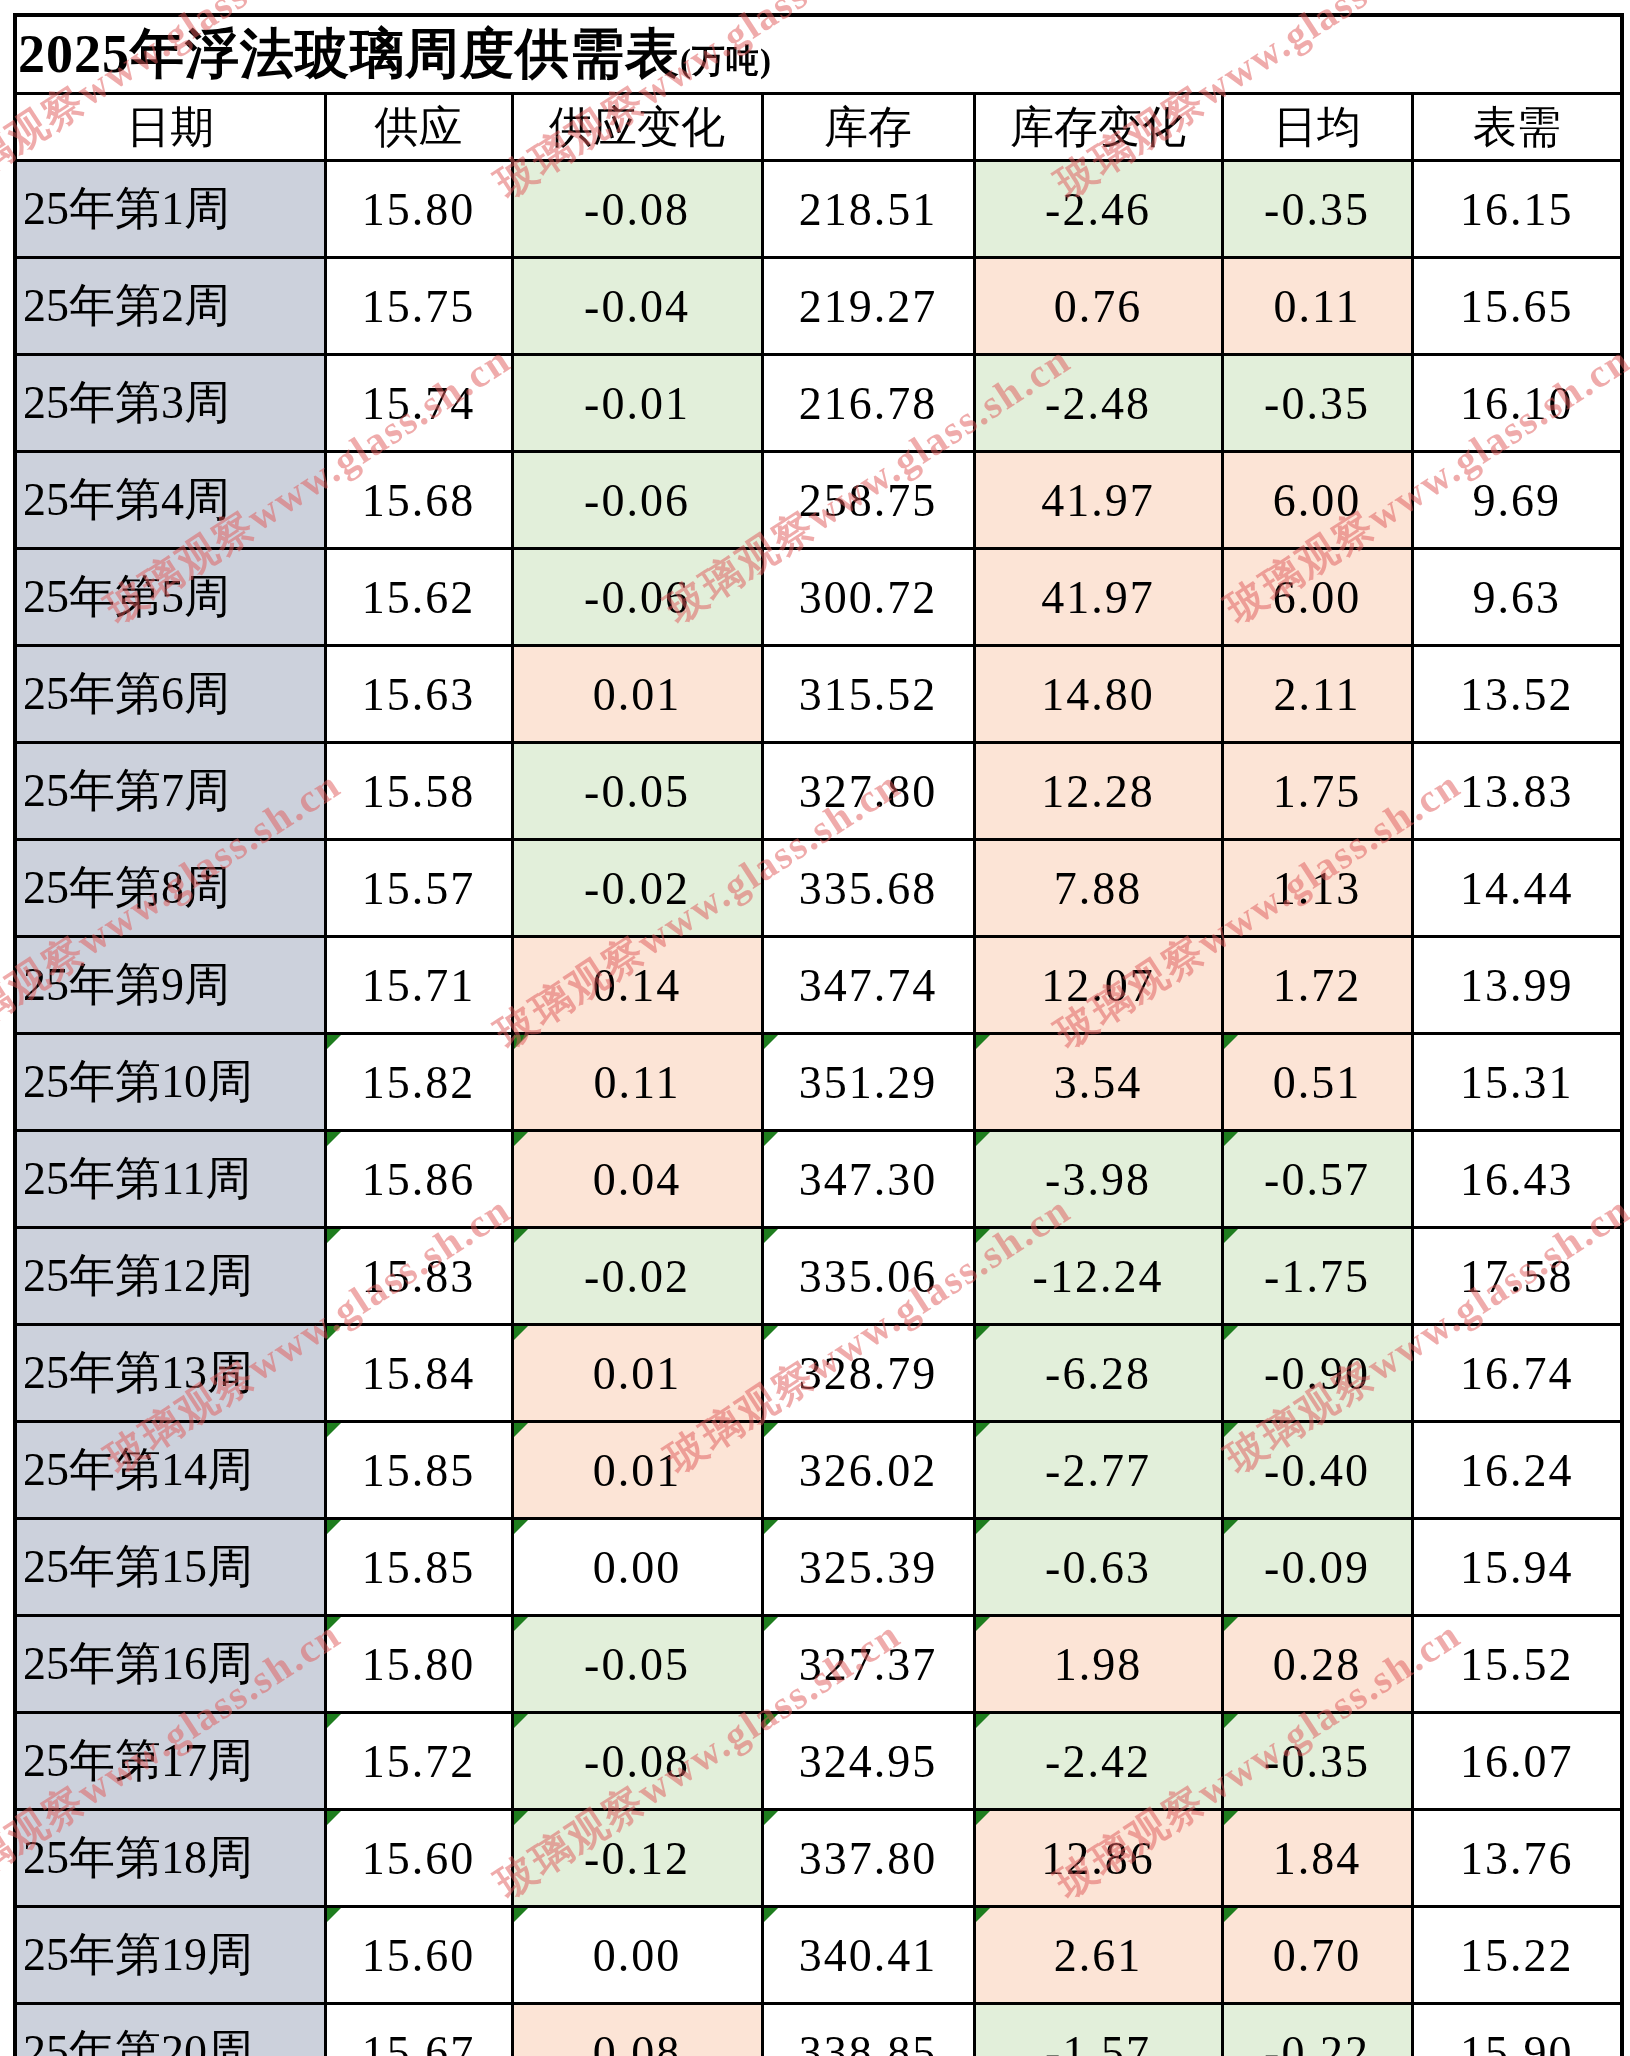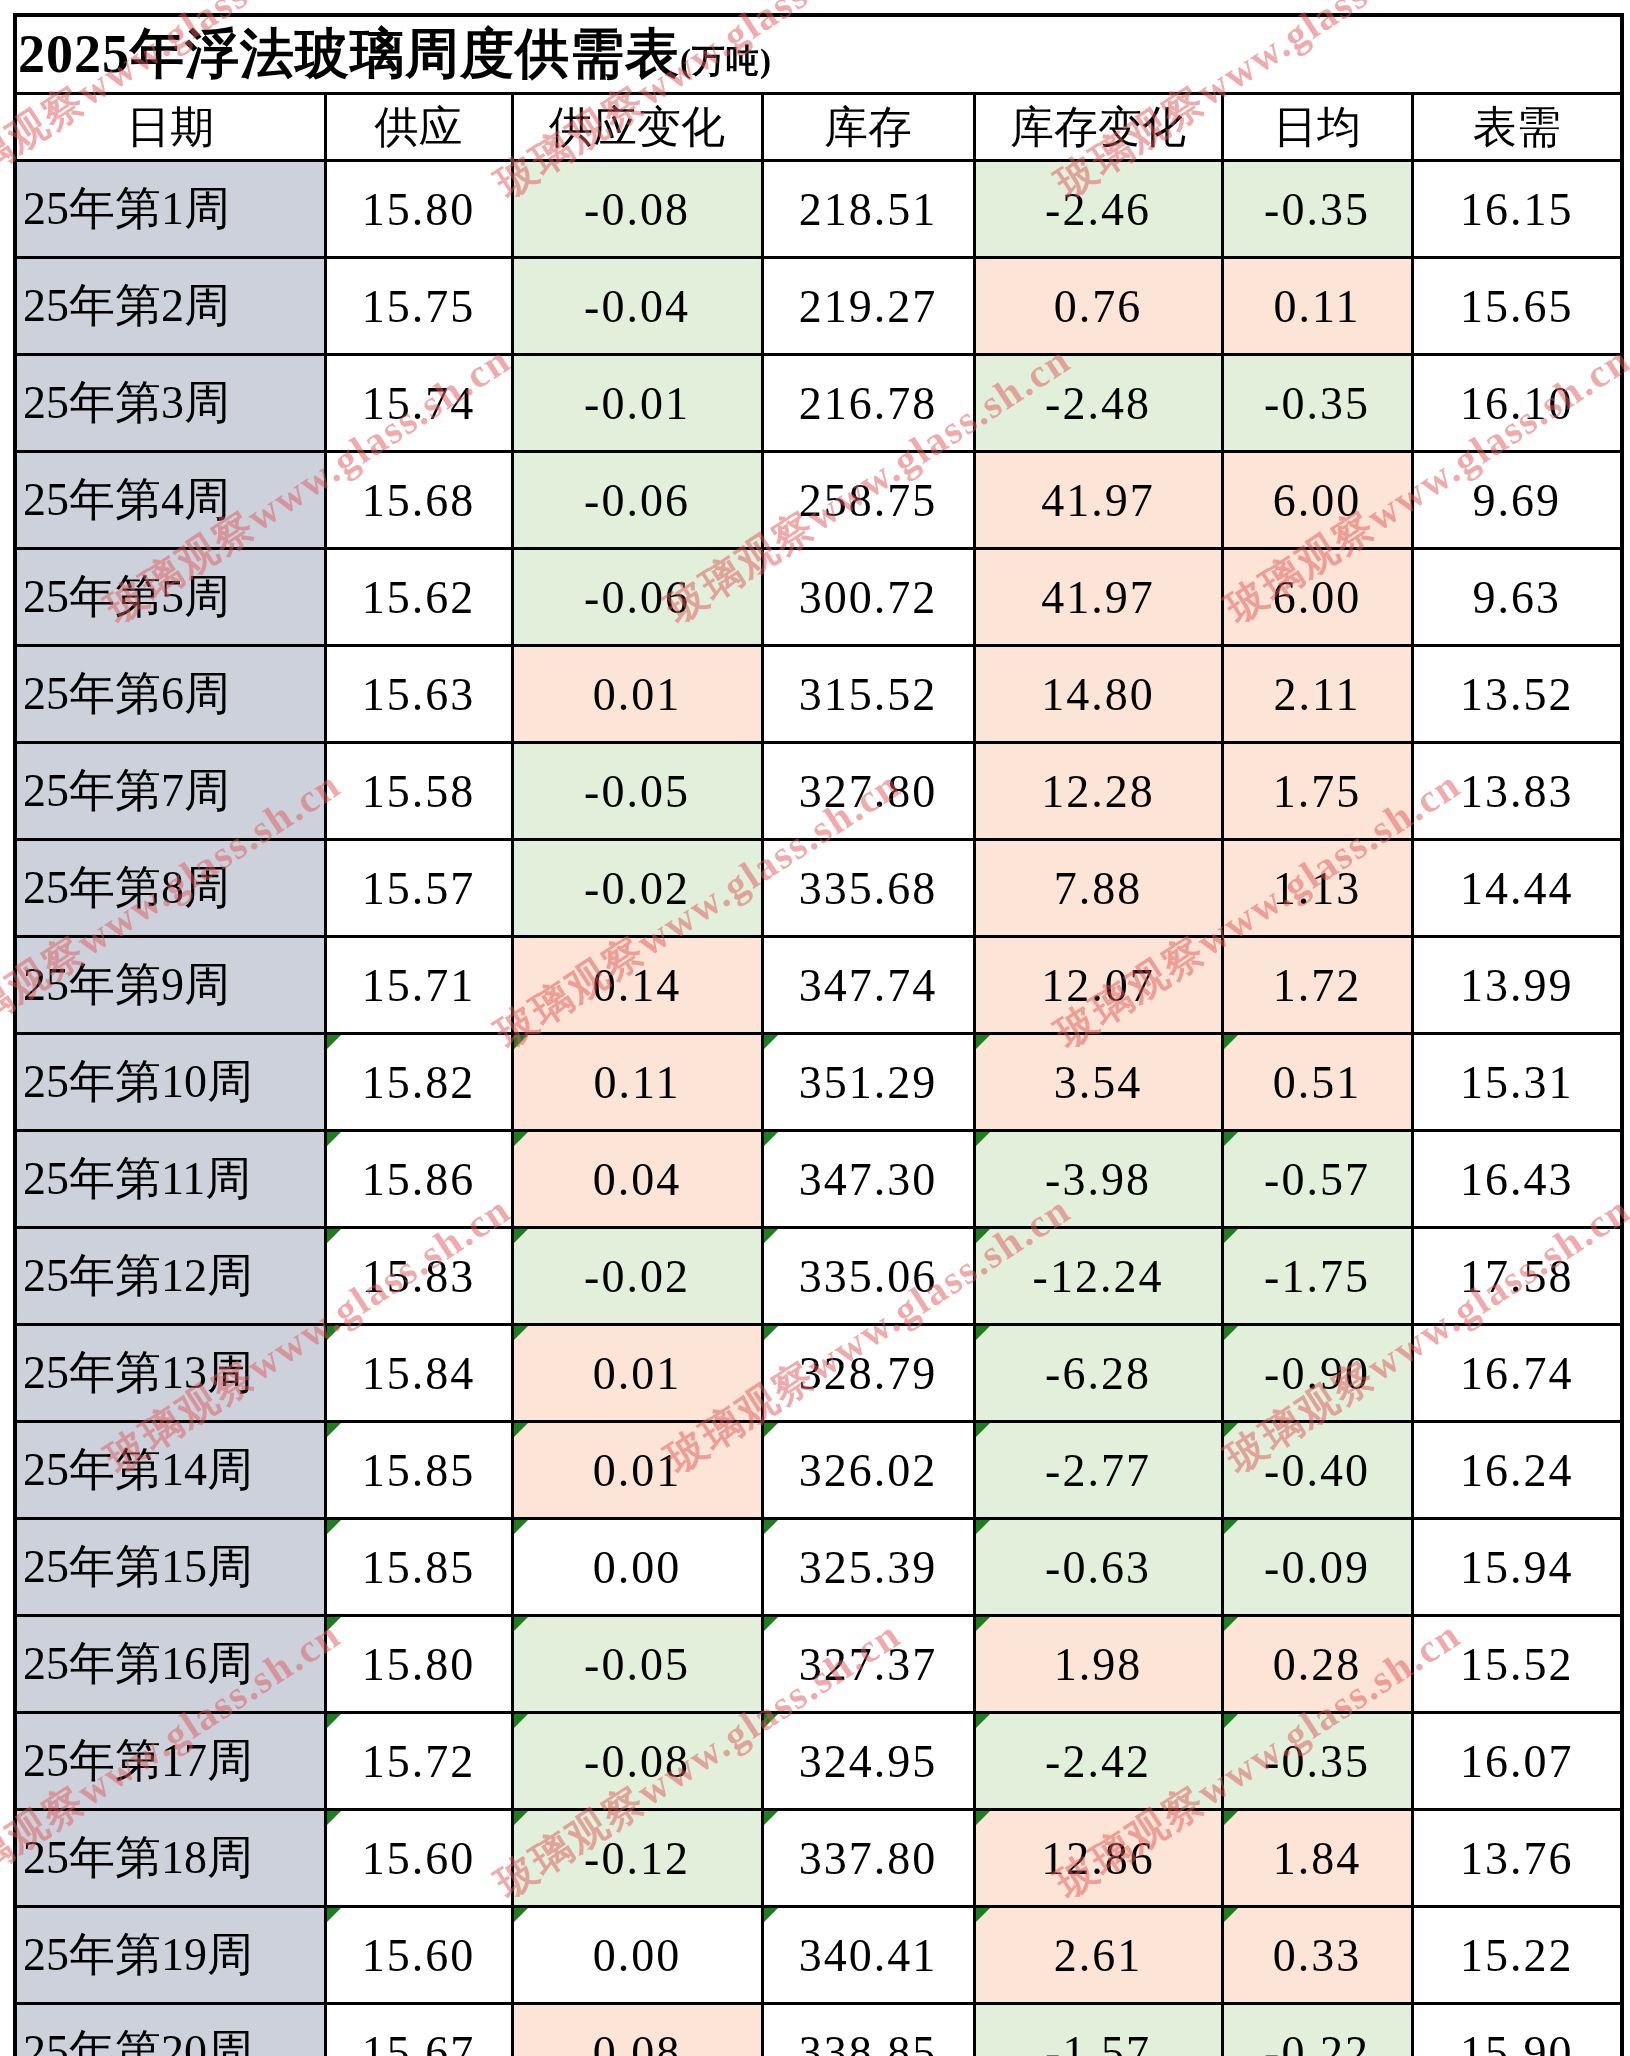--- a/index.html
+++ b/index.html
@@ -278,21 +278,21 @@
           <td class="num pos"><span class="marker"></span><span>12.86</span></td>
           <td class="num pos"><span class="marker"></span><span>1.84</span></td>
           <td class="num"><span>13.76</span></td>
         </tr>
         <tr>
           <td class="week"><span>25年第19周</span></td>
           <td class="num"><span class="marker"></span><span>15.60</span></td>
           <td class="num"><span class="marker"></span><span>0.00</span></td>
           <td class="num"><span class="marker"></span><span>340.41</span></td>
           <td class="num pos"><span class="marker"></span><span>2.61</span></td>
-          <td class="num pos"><span class="marker"></span><span>0.33</span></td>
+          <td class="num pos"><span class="marker"></span><span>0.70</span></td>
           <td class="num"><span>15.22</span></td>
         </tr>
         <tr>
           <td class="week"><span>25年第20周</span></td>
           <td class="num"><span>15.67</span></td>
           <td class="num pos"><span>0.08</span></td>
           <td class="num"><span>338.85</span></td>
           <td class="num neg"><span>-1.57</span></td>
           <td class="num neg"><span>-0.22</span></td>
           <td class="num"><span>15.90</span></td>

